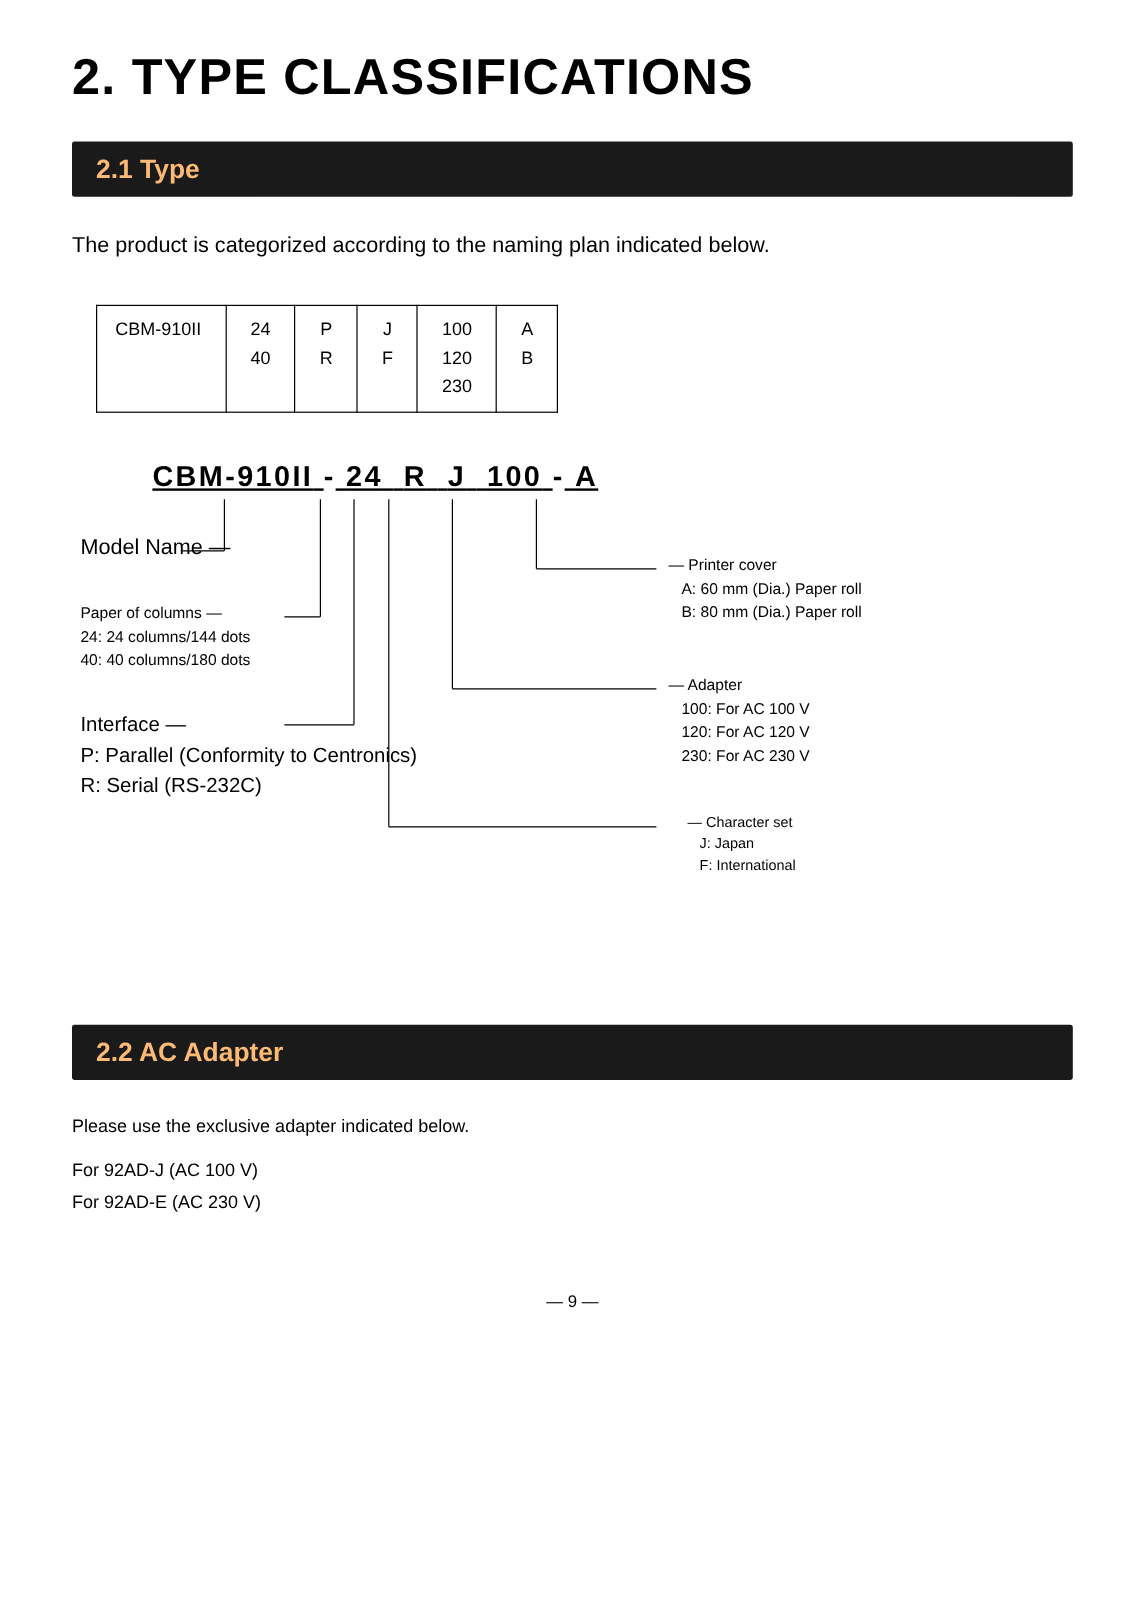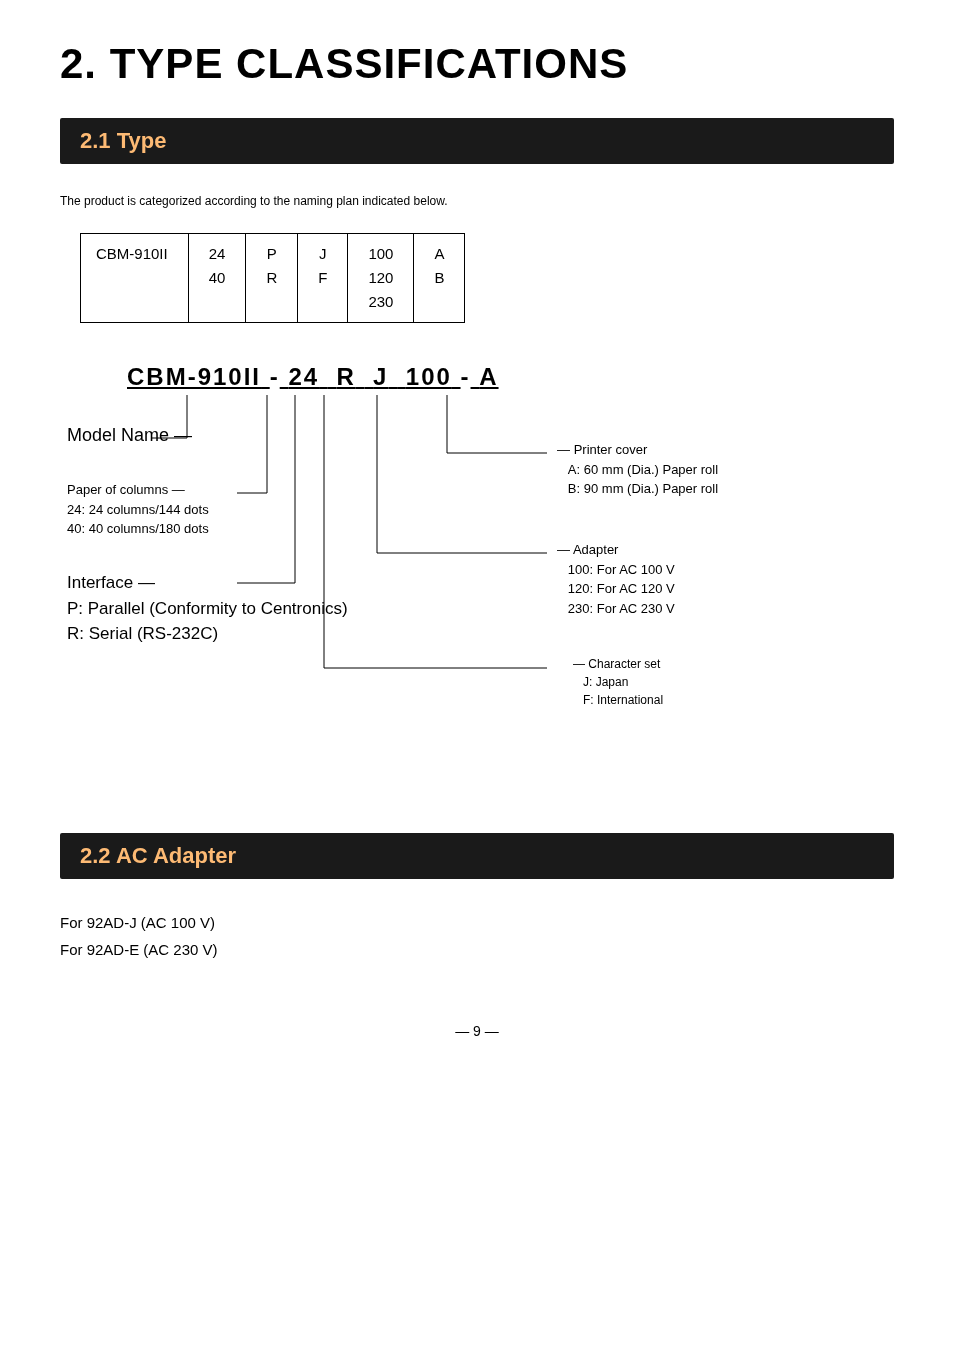--- a/index.html
+++ b/index.html
@@ -26,22 +26,22 @@
       color: #fdba74;
       font-size: 22px;
       font-weight: 900;
       font-family: Arial Black, Arial, sans-serif;
       padding: 10px 20px;
       margin-bottom: 30px;
       border-radius: 2px;
     }
 
     .intro-text {
-      font-size: 12px;
-      margin-bottom: 25px;
+      font-size: 18px;
+      margin-bottom: 39px;
     }
 
     
     .class-table {
       border-collapse: collapse;
       margin-bottom: 40px;
       margin-left: 20px;
     }
     .class-table td {
       border: 1px solid #000;
@@ -181,41 +181,42 @@
 
   <div style="position:absolute; left:0; top:207px; font-size:17px; line-height:1.5;">
     <span>Interface</span> —<br>
     <span>P: Parallel (Conformity to Centronics)</span><br>
     <span>R: Serial (RS-232C)</span>
   </div>
 
   <div style="position:absolute; left:490px; top:77px; font-size:13px; line-height:1.5;">
     — <span>Printer cover</span><br>
     &nbsp;&nbsp;&nbsp;<span>A: 60 mm (Dia.) Paper roll</span><br>
-    &nbsp;&nbsp;&nbsp;<span>B: 90 mm (Dia.) Paper roll</span>
+    &nbsp;&nbsp;&nbsp;<span>B: 80 mm (Dia.) Paper roll</span>
   </div>
 
   <div style="position:absolute; left:490px; top:177px; font-size:13px; line-height:1.5;">
     — <span>Adapter</span><br>
     &nbsp;&nbsp;&nbsp;<span>100: For AC 100 V</span><br>
     &nbsp;&nbsp;&nbsp;<span>120: For AC 120 V</span><br>
     &nbsp;&nbsp;&nbsp;<span>230: For AC 230 V</span>
   </div>
 
   <div style="position:absolute; left:506px; top:292px; font-size:12px; line-height:1.5;">
     — <span>Character set</span><br>
     &nbsp;&nbsp;&nbsp;<span>J: Japan</span><br>
     &nbsp;&nbsp;&nbsp;<span>F: International</span>
   </div>
 
 </div>
 
 <div class="section-2-2">
   <div class="section-header">2.2  AC Adapter</div>
 
+  <p class="adapter-intro">Please use the exclusive adapter indicated below.</p>
 
   <div class="adapter-list">
     <div>For 92AD-J (AC 100 V)</div>
     <div>For 92AD-E (AC 230 V)</div>
   </div>
 </div>
 
 <div class="page-number">— 9 —</div>
 
 </body></html>

